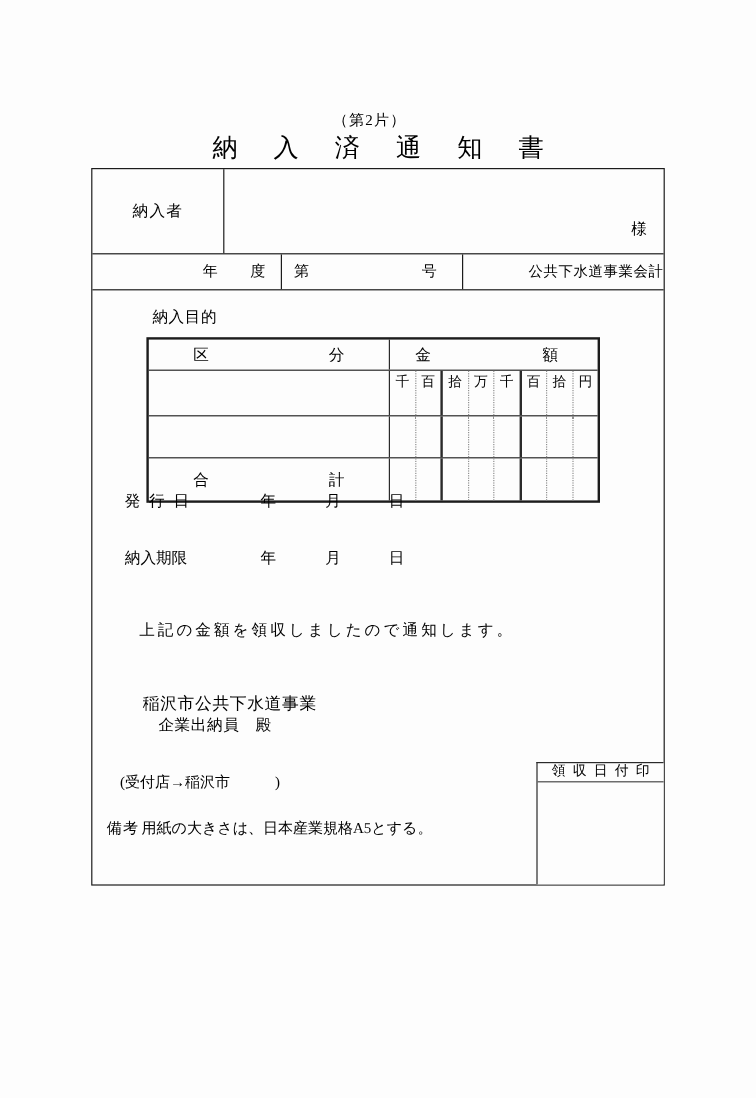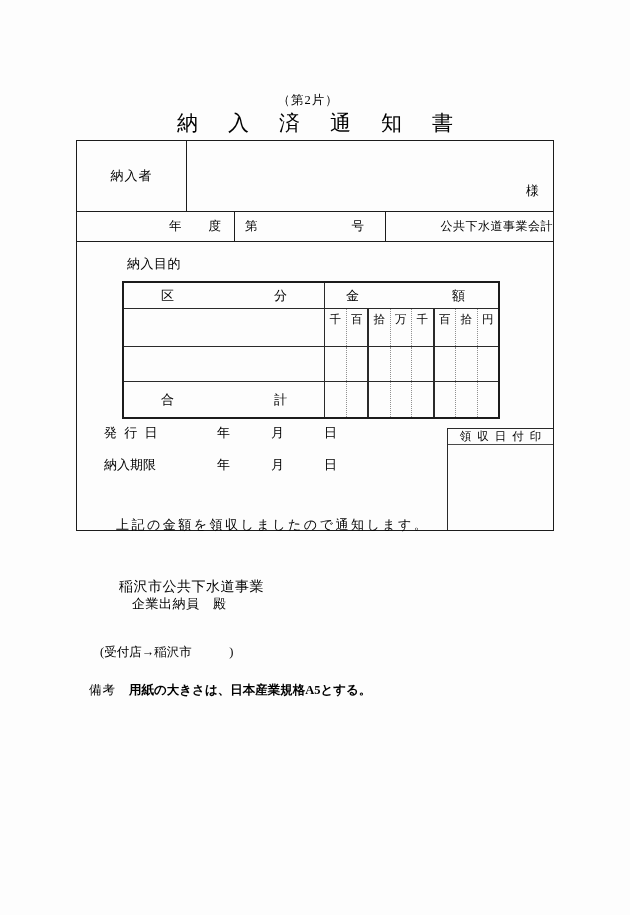--- a/index.html
+++ b/index.html
@@ -17,21 +17,21 @@
     position:absolute; top:92px; left:0; width:616px;
     text-align:center; font-size:12.5px; letter-spacing:1px;
   }
   .doc-title-wrap {
     position:absolute; top:109px; left:0; width:630px; text-align:center;
   }
   .doc-title { font-size:21px; letter-spacing:30px; margin-right:-30px; }
 
   
   .main-box {
-    position:absolute; left:76px; top:140px; width:478px; height:391px;
+    position:absolute; left:76px; top:140px; width:478px; height:598px;
     border:1.6px solid #1c1c1c; background:#fdfdfd;
   }
   .row1 { display:flex; height:71px; border-bottom:1px solid #1c1c1c; }
   .cell-payer {
     width:110px; border-right:1px solid #1c1c1c;
     display:flex; align-items:center; justify-content:center;
     font-size:13px; letter-spacing:1px;
   }
   .cell-payer-value { flex:1; position:relative; }
   .honorific { position:absolute; right:14px; bottom:11px; font-size:13px; }
@@ -69,21 +69,21 @@
     display:flex; justify-content:space-between; align-items:center;
     padding:0 37px; font-size:13px;
   }
   .m { flex:1; text-align:center; }
   .m span { display:inline-block; font-size:11.5px; padding-top:3px; line-height:1.1; }
   .m.dot   { border-right:1px dotted #909090; }
   .m.thick { border-right:2px solid #2a2a2a; }
 
   
   .date-line { position:absolute; left:0; width:100%; height:16px; font-size:13px; }
-  .date-line.issue { top:283px; }
+  .date-line.issue { top:268px; }
   .date-line.due   { top:315px; }
   .dl { position:absolute; }
   .dl.l { left:27px; word-spacing:4px; }
   .dl.y { left:140px; }
   .dl.m { left:194px; }
   .dl.d { left:247px; }
 
   .notice-text { position:absolute; left:39px; top:375px; font-size:13px; letter-spacing:2.5px; white-space:nowrap; }
 
   
@@ -98,21 +98,21 @@
   }
   .stamp-area { height:85px; }
 
   .sender1 { position:absolute; left:42px; top:437px; font-size:14px; letter-spacing:0.5px; }
   .sender2 { position:absolute; left:55px; top:454px; font-size:13px; letter-spacing:0.5px; }
 
   
   .reception-note { position:absolute; left:100px; top:644px; font-size:12.5px; }
   .remarks { position:absolute; left:89px; top:682px; font-size:12.5px; display:flex; }
   .rem-label { letter-spacing:1px; }
-  .rem-text { margin-left:13px;font-weight:bold; }
+  .rem-text { margin-left:2px; }
 </style>
 </head>
 <body>
 
 <div class="page">
 
   <div class="sheet-label">（第2片）</div>
   <div class="doc-title-wrap">
     <span class="doc-title">納入済通知書</span>
   </div>

